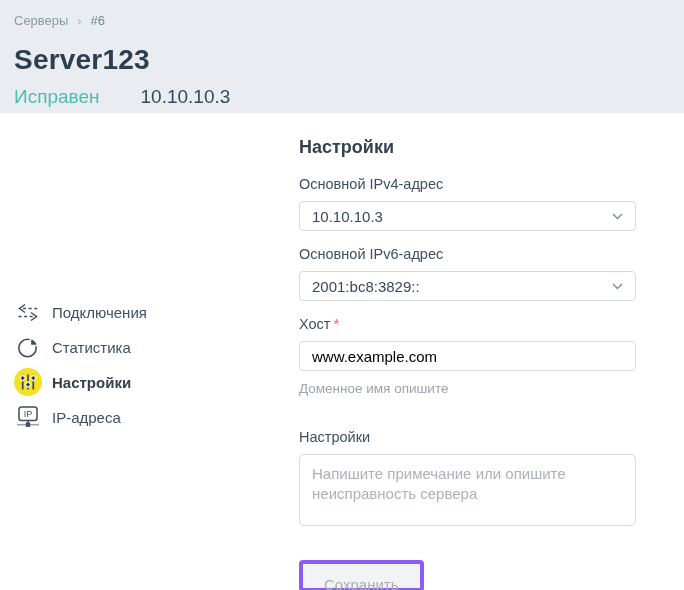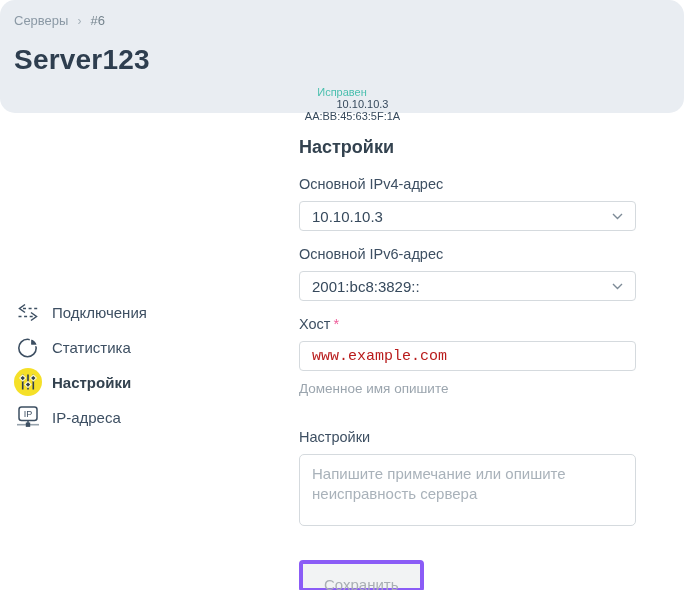--- a/index.html
+++ b/index.html
@@ -1,27 +1,27 @@
 <!DOCTYPE html>
 <html><head>
 <meta charset="utf-8">
 <style>
   * { margin:0; padding:0; box-sizing:border-box; }
   html,body { background:#fff; }
   body { font-family:"Liberation Sans","DejaVu Sans",sans-serif; color:#36495c; }
   .page { width:684px; height:590px; background:#fff; overflow:hidden; }
 
   
-  .header { height:113px; background:#e9edf2; padding:13px 14px 0;border-radius:15px; }
+  .header { height:113px; background:#e9edf2; padding:13px 14px 0; }
   .breadcrumb { font-size:13px; color:#8b99a5; display:flex; align-items:center; gap:9px; }
   .breadcrumb .crumb-link { cursor:pointer; }
   .breadcrumb .sep { color:#a5b1ba; font-size:12px; }
   .breadcrumb .crumb-current { color:#76858f; }
   .page-title { font-size:28px; font-weight:700; color:#2e3e4f; margin-top:17px; line-height:1.05; letter-spacing:.2px; }
-  .status-row { margin-top:12px; font-size:11px; display:flex; align-items:center;flex-direction:column; }
+  .status-row { margin-top:12px; font-size:19px; display:flex; align-items:center; }
   .status-ok { color:#4abfae; }
   .status-ip { color:#36495c; margin-left:41px; }
   .status-mac { color:#36495c; margin-left:21px; }
 
   
   .body { display:flex;align-items:center; }
   .sidebar { width:299px; padding:22px 0 0 14px; }
   .side-item { display:flex; align-items:center; height:35px; cursor:pointer; }
   .icon-box { width:28px; height:28px; display:flex; align-items:center; justify-content:center; flex:0 0 28px; }
   .side-label { margin-left:10px; font-size:15px; color:#3d4f62; }
@@ -29,21 +29,21 @@
 
   
   .content { width:337px; padding-top:24px; }
   .panel-heading { font-size:18px; font-weight:700; color:#33424f; margin-bottom:18px; }
   .field-label { display:block; font-size:14.5px; color:#3d4f62; margin-bottom:9px; }
   .req-mark { color:#ee5b99; margin-left:3px; }
   .select-box { width:337px; height:30px; background:#fff; border:1px solid #d5dade; border-radius:4px;
     display:flex; align-items:center; justify-content:space-between; padding:0 12px; cursor:pointer; margin-bottom:15px; }
   .select-value { font-size:15px; color:#36495c; }
   .text-input { width:337px; height:30px; border:1px solid #d5dade; border-radius:4px; padding:0 12px;
-    font-size:15px; color:#b91c1c; font-family:Liberation Mono, monospace; outline:none; }
+    font-size:15px; color:#000000; font-family:Liberation Sans, sans-serif; outline:none; }
   .helper-text { font-size:13.5px; color:#9ba5ae; margin-top:10px; }
   .host-field { margin-bottom:33px; }
   .note-area { width:337px; height:72px; border:1px solid #d5dade; border-radius:5px; padding:9px 12px;
     font-size:15px; font-family:inherit; color:#36495c; resize:none; outline:none; line-height:1.35; }
   .note-area::placeholder, .text-input::placeholder { color:#a9b2ba; }
   .save-btn { margin-top:30px; height:31px; padding:12px 21px; background:#f2f3f4; border:4px solid #8b5cf6;
     border-radius:4px; font-size:15px; font-family:inherit; color:#a9aeb4; cursor:pointer; }
 </style>
 </head>
 <body>
@@ -53,21 +53,20 @@
   <div class="header">
     <div class="breadcrumb">
       <span class="crumb-link">Серверы</span>
       <span class="sep">›</span>
       <span class="crumb-current">#6</span>
     </div>
     <div class="page-title">Server123</div>
     <div class="status-row">
       <span class="status-ok">Исправен</span>
       <span class="status-ip">10.10.10.3</span>
-      <span class="status-mac">AA:BB:45:63:5F:1A</span>
     </div>
   </div>
 
   <div class="body">
 
     <div class="sidebar">
 
       <div class="side-item">
         <span class="icon-box">
           <svg width="24" height="19" viewBox="0 0 24 19">

